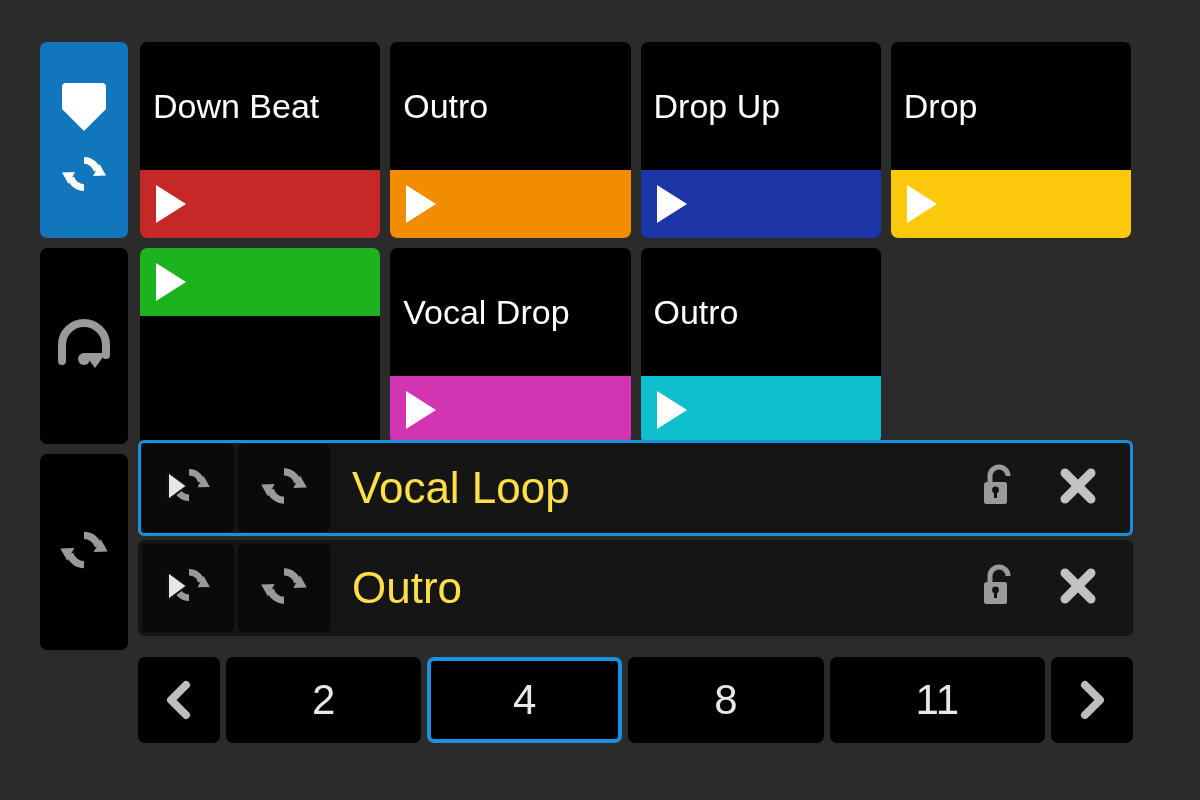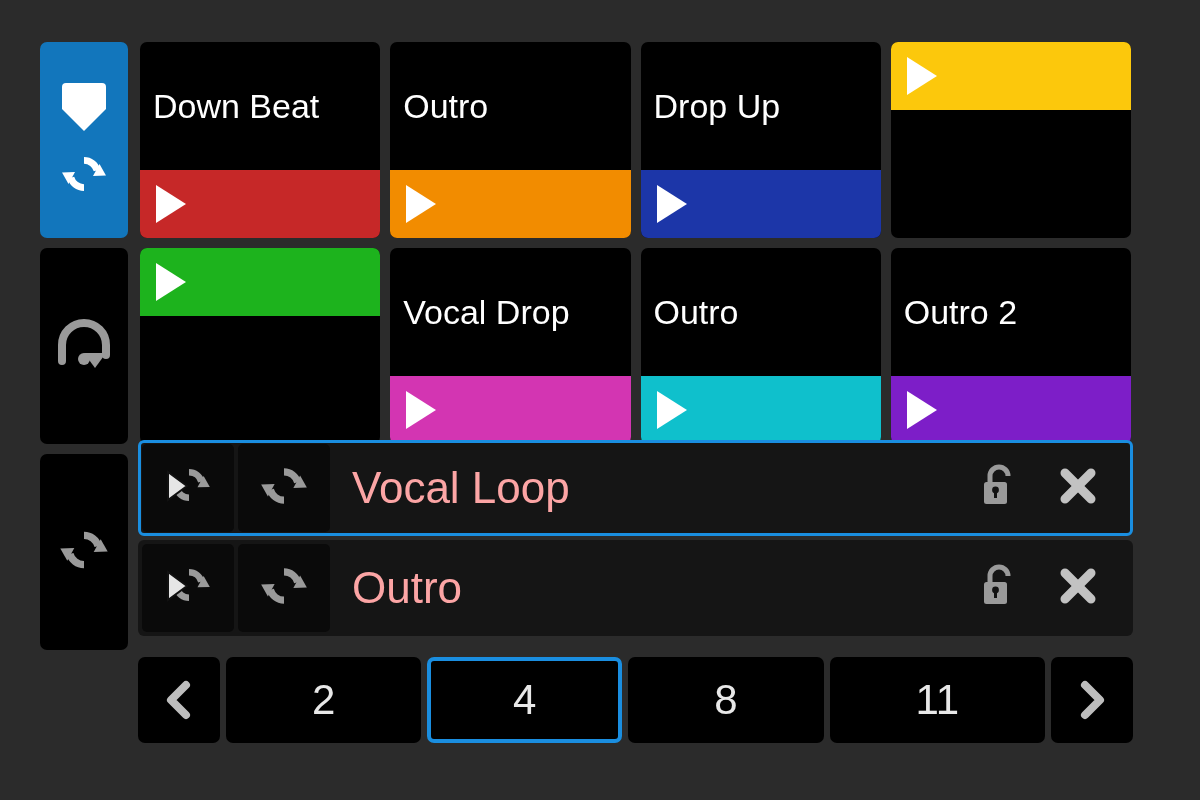--- a/index.html
+++ b/index.html
@@ -119,21 +119,21 @@
     background: #0a0a0a;
     border-radius: 5px;
     display: flex;
     align-items: center;
     justify-content: center;
     margin-left: 1px;
   }
   .loop-btn + .loop-btn { margin-left: 4px; }
   .loop-name {
     flex: 1 1 auto;
-    color: #fca5a5;
+    color: #fde047;
     font-size: 44px;
     padding-left: 22px;
     white-space: nowrap;
     overflow: hidden;
   }
   .loop-right {
     display: flex;
     align-items: center;
     gap: 38px;
     padding-right: 30px;
@@ -228,44 +228,39 @@
           <span class="play-tri"></span>
         </div>
       </div>
       <div class="pad">
         <div class="pad-label">Drop Up</div>
         <div class="pad-strip" style="background:#1c36a8">
           <span class="play-tri"></span>
         </div>
       </div>
       <div class="pad">
+        <div class="pad-label">Drop</div>
         <div class="pad-strip" style="background:#fcc80c">
           <span class="play-tri"></span>
         </div>
       </div>
       <div class="pad">
         <div class="pad-strip" style="background:#1db31d">
           <span class="play-tri"></span>
         </div>
       </div>
       <div class="pad">
         <div class="pad-label">Vocal Drop</div>
         <div class="pad-strip" style="background:#d335b2">
           <span class="play-tri"></span>
         </div>
       </div>
       <div class="pad">
         <div class="pad-label">Outro</div>
         <div class="pad-strip" style="background:#0fc0cc">
-          <span class="play-tri"></span>
-        </div>
-      </div>
-      <div class="pad">
-        <div class="pad-label">Outro 2</div>
-        <div class="pad-strip" style="background:#7d1ec8">
           <span class="play-tri"></span>
         </div>
       </div>
     </div>
 
   <div class="loop-list" id="loop-list">
       <div class="loop-row selected">
         <div class="loop-btn">
           <span><svg width="58" height="50" viewBox="0 0 58 50">
               <g fill="#9a9a9a">

